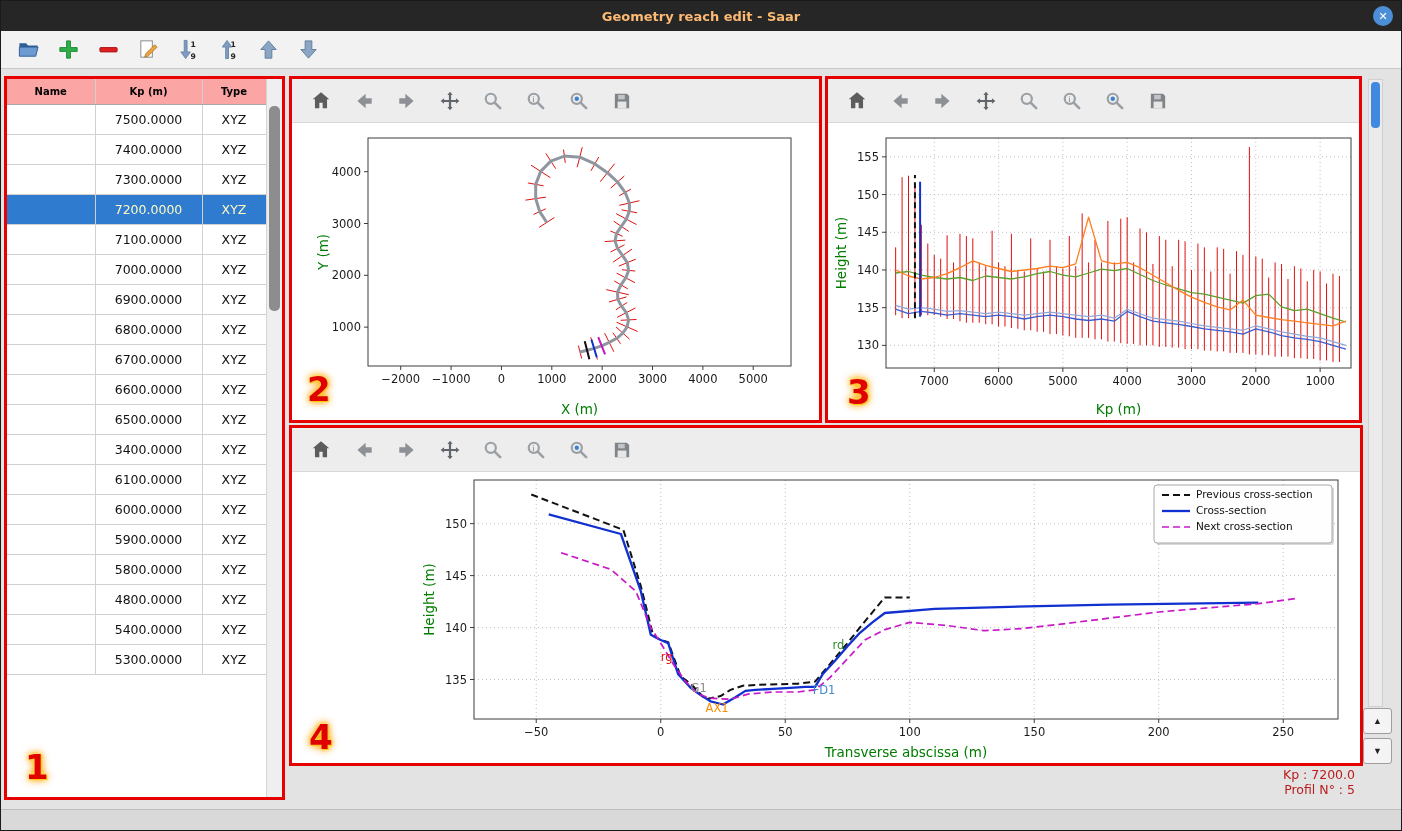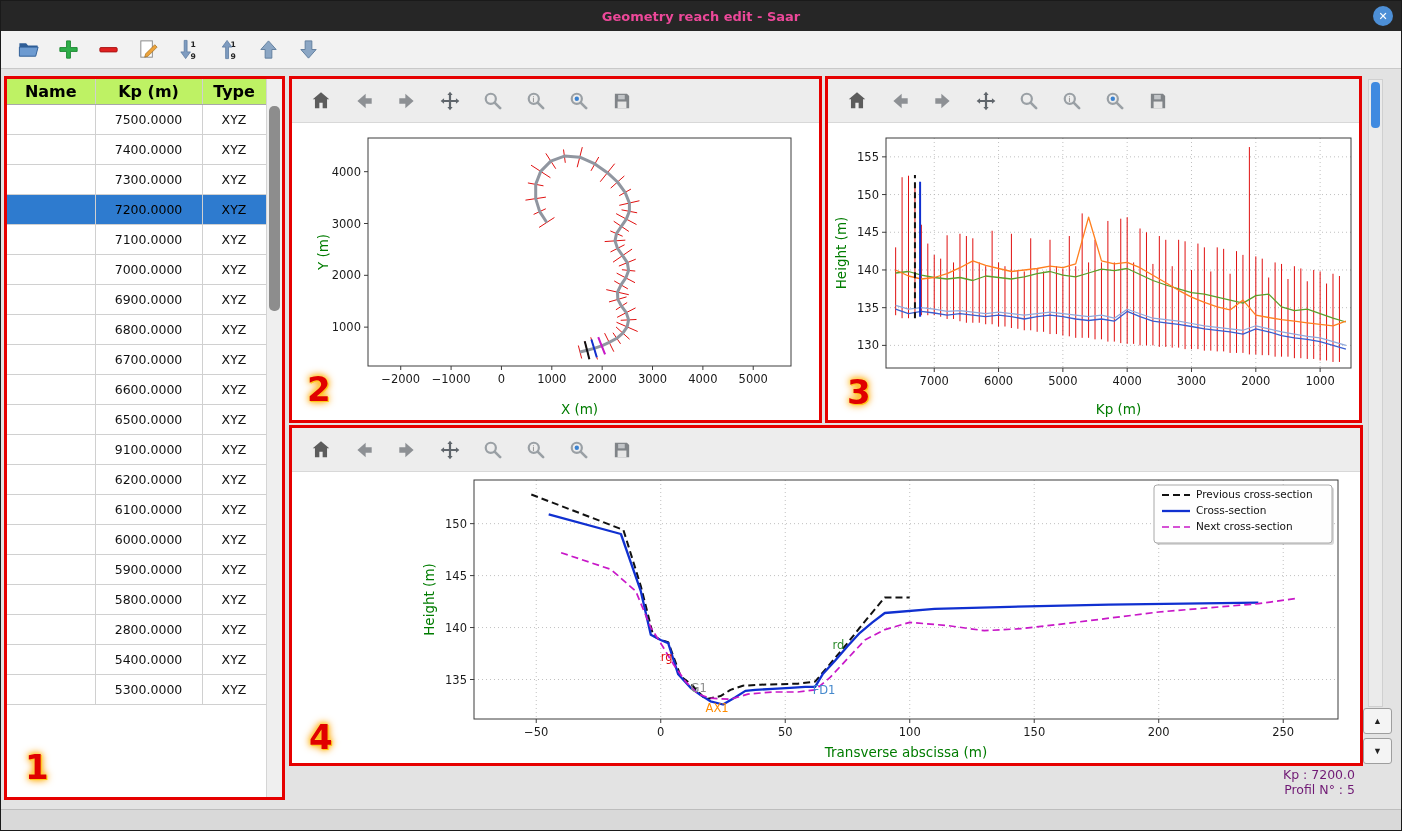--- a/index.html
+++ b/index.html
@@ -1,57 +1,57 @@
 <!DOCTYPE html>
 <html><head>
 <meta charset="utf-8">
 <style>
   * { box-sizing: border-box; margin: 0; padding: 0; }
   body { font-family: "DejaVu Sans", "Liberation Sans", sans-serif; background: #555; }
   #window { position: relative; width: 1402px; height: 831px; background: #e3e3e3; border: 1px solid #1a1a1a; overflow: hidden; }
 
   .titlebar { position: absolute; left: 0; top: 0; width: 100%; height: 30px; background: #262626; display: flex; align-items: center; justify-content: center; }
-  .titlebar .title { color: #ec4899; font-size: 13px; font-weight: bold; }
+  .titlebar .title { color: #fdba74; font-size: 13px; font-weight: bold; }
   .close-btn { position: absolute; right: 8px; top: 5px; width: 20px; height: 20px; border: none; border-radius: 50%; background: #4d8fd6; color: #fff; font-size: 11px; line-height: 20px; text-align: center; cursor: default; }
 
   .main-toolbar { position: absolute; left: 0; top: 30px; width: 100%; height: 38px; background: #f2f2f2; border-bottom: 1px solid #c9c9c9; display: flex; align-items: center; gap: 10px; padding-left: 12px; }
   .tb-btn { width: 30px; height: 30px; border: none; background: transparent; display: flex; align-items: center; justify-content: center; cursor: default; }
   .tb-btn svg { width: 23px; height: 23px; }
 
   .panel { position: absolute; border: 3px solid #e60000; background: #fff; overflow: hidden; }
   #panel1 { left: 3px; top: 75px; width: 281px; height: 724px; }
   #panel2 { left: 288px; top: 75px; width: 533px; height: 347px; }
   #panel3 { left: 824px; top: 75px; width: 537px; height: 347px; }
   #panel4 { left: 288px; top: 424px; width: 1074px; height: 341px; }
   .plot-panel { display: flex; flex-direction: column; }
 
   
   #kp-table { border-collapse: collapse; table-layout: fixed; width: 259px; font-size: 12.5px; }
   #kp-table th, #kp-table td { border-right: 1px solid #d0d0d0; border-bottom: 1px solid #d0d0d0; text-align: center; overflow: hidden; white-space: nowrap; }
-  #kp-table th { height: 25px; font-size: 16px; font-weight: bold; background: #bef264; border-bottom: 1px solid #a8a8a8; }
+  #kp-table th { height: 25px; font-size: 10px; font-weight: bold; background: #fca5a5; border-bottom: 1px solid #a8a8a8; }
   #kp-table td { height: 30px; color: #111; background: #fff; }
   #kp-table col.c-name { width: 88px; } #kp-table col.c-kp { width: 107px; } #kp-table col.c-type { width: 64px; }
-  #kp-table tr.selected td { background: #2e7bcf; color: #000000; }
+  #kp-table tr.selected td { background: #2e7bcf; color: #fef9c3; }
   .tbl-scroll { position: absolute; right: 0; top: 0; width: 16px; height: 100%; background: #efefef; border-left: 1px solid #d5d5d5; }
   .tbl-thumb { position: absolute; left: 2px; top: 27px; width: 11px; height: 205px; background: #8d8d8d; border-radius: 5px; }
 
   
   .mpl-toolbar { flex: 0 0 44px; background: #ededed; border-bottom: 1px solid #d8d8d8; display: flex; align-items: center; gap: 13px; padding: 0 14px; }
   .nav-btn { width: 30px; height: 30px; border: none; background: transparent; display: flex; align-items: center; justify-content: center; cursor: default; }
   .nav-btn svg { width: 22px; height: 22px; }
   .chart { flex: 1; position: relative; overflow: hidden; background: #fff; }
   svg text { font-family: "DejaVu Sans", "Liberation Sans", sans-serif; }
 
   
   .vscroll { position: absolute; left: 1367px; top: 78px; width: 15px; height: 628px; background: #ebebeb; border: 1px solid #d0d0d0; }
   .vthumb { position: absolute; left: 2px; top: 2px; width: 9px; height: 46px; background: #3f8ae0; border-radius: 4px; }
   .spin { position: absolute; left: 1362px; width: 29px; height: 26px; background: #f4f4f4; border: 1px solid #9e9e9e; border-radius: 3px; font-size: 9px; color: #222; text-align: center; cursor: default; }
   #spin-up { top: 707px; } #spin-down { top: 737px; }
 
-  .readout { position: absolute; right: 46px; top: 766px; text-align: right; font-size: 12.5px; line-height: 15px; color: #701a75; }
+  .readout { position: absolute; right: 46px; top: 766px; text-align: right; font-size: 12.5px; line-height: 15px; color: #b91c1c; }
 
   .statusbar { position: absolute; left: 0; bottom: 0; width: 100%; height: 21px; background: #d9d9d9; border-top: 1px solid #bdbdbd; }
 
   
   .som { position: absolute; font-size: 34px; font-weight: bold; color: #e00000;
          text-shadow: 0 0 3px #ffe14d, 0 0 6px #ffb300, 0 0 10px #ff9900, 1px 1px 0 #ffcc00; z-index: 50; }
   #som1 { left: 24px; top: 746px; }
   #som2 { left: 306px; top: 368px; }
   #som3 { left: 846px; top: 371px; }
   #som4 { left: 308px; top: 716px; }
@@ -180,26 +180,21 @@
             <td>6600.0000</td>
             <td>XYZ</td>
           </tr>
           <tr>
             <td></td>
             <td>6500.0000</td>
             <td>XYZ</td>
           </tr>
           <tr>
             <td></td>
-            <td>9100.0000</td>
-            <td>XYZ</td>
-          </tr>
-          <tr>
-            <td></td>
-            <td>6200.0000</td>
+            <td>3400.0000</td>
             <td>XYZ</td>
           </tr>
           <tr>
             <td></td>
             <td>6100.0000</td>
             <td>XYZ</td>
           </tr>
           <tr>
             <td></td>
             <td>6000.0000</td>
@@ -210,21 +205,21 @@
             <td>5900.0000</td>
             <td>XYZ</td>
           </tr>
           <tr>
             <td></td>
             <td>5800.0000</td>
             <td>XYZ</td>
           </tr>
           <tr>
             <td></td>
-            <td>2800.0000</td>
+            <td>4800.0000</td>
             <td>XYZ</td>
           </tr>
           <tr>
             <td></td>
             <td>5400.0000</td>
             <td>XYZ</td>
           </tr>
           <tr>
             <td></td>
             <td>5300.0000</td>

